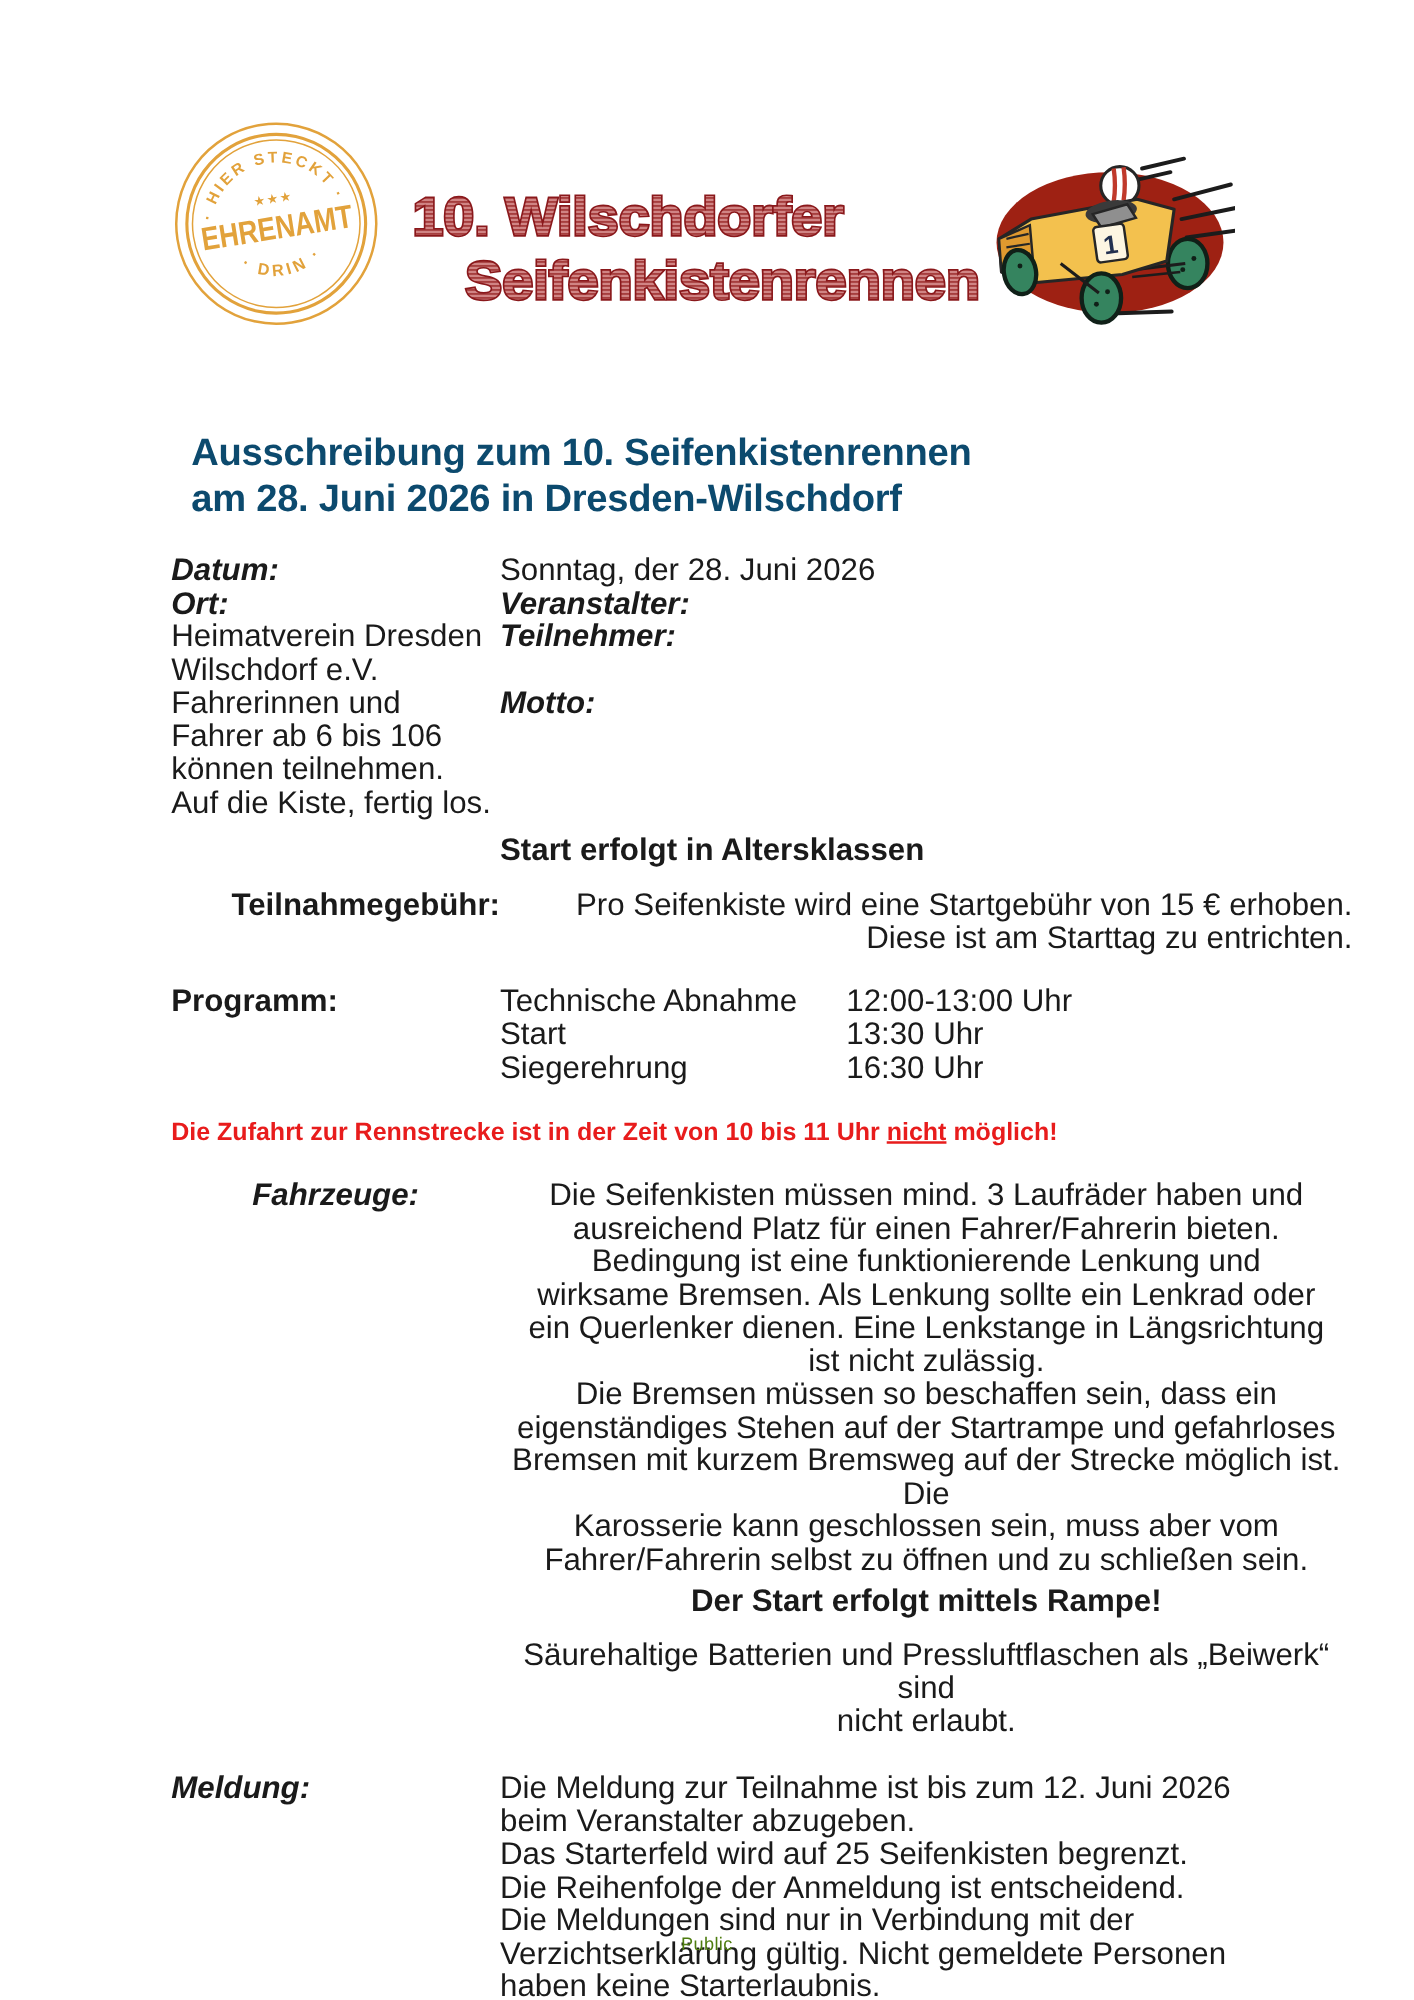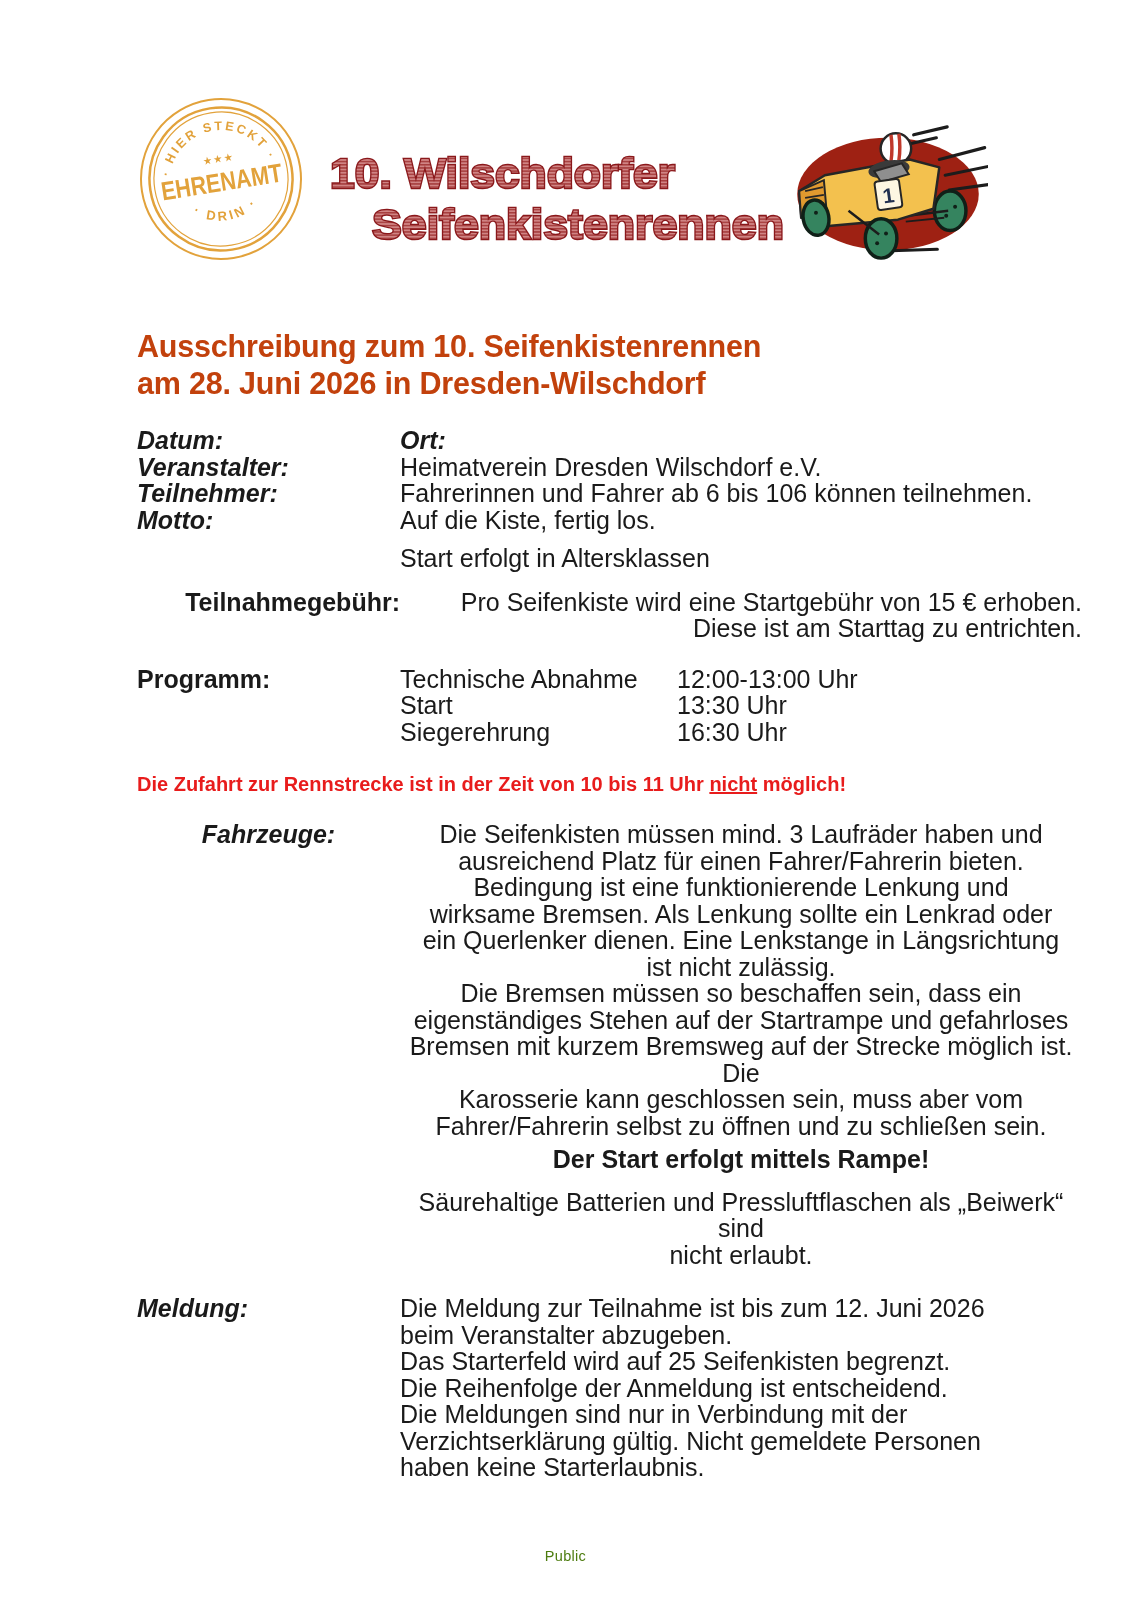--- a/index.html
+++ b/index.html
@@ -13,32 +13,32 @@
   .stamp-svg  { position:absolute; left:136px; top:94px;  width:170px; height:170px; }
   .title-svg  { position:absolute; left:322px; top:140px; width:470px; height:108px; }
   .car-svg    { position:absolute; left:788px; top:120px; width:200px; height:148px; }
   .stamp-txt  { font-family:"Liberation Sans", sans-serif; font-weight:bold; fill:#e2a23b; }
   .title-txt  { font-family:"Liberation Sans", sans-serif; font-weight:bold; }
 
   
   main { position:absolute; left:137px; top:328px; width:945px; }
 
   h1.doc-heading {
-    margin:0; font-size:30.5px; line-height:37px; font-weight:bold;
-    letter-spacing:-0.2px; white-space:pre-line; color:#c2410c;
+    margin:16px; font-size:30.5px; line-height:37px; font-weight:bold;
+    letter-spacing:-0.2px; white-space:pre-line; color:#0c4a6e;
   }
 
   .body-txt { font-size:25px; line-height:26.5px; }
   .pre { white-space:pre-line; }
 
   .details-grid { margin-top:25px; display:grid; grid-template-columns:263px 1fr; }
   .lbl { font-weight:bold; font-style:italic; }
   .lbl.plain { font-style:normal; }
 
-  .ageclass-note { margin-top:12px; margin-left:263px; font-weight:normal; }
+  .ageclass-note { margin-top:12px; margin-left:263px; font-weight:bold; }
 
   .row { display:grid; grid-template-columns:263px 1fr; }
   .fee-row { margin-top:17px;text-align:right; }
   .program-row { margin-top:24px; }
   .program-grid { display:grid; grid-template-columns:277px 1fr; }
 
   .warning {
     margin-top:26px; color:#e81c1c; font-weight:bold; 
     font-size:20px; line-height:27px;
   }
@@ -129,20 +129,21 @@
     <line x1="60" y1="92" x2="91" y2="116" stroke="#1c1c1c" stroke-width="2.5"></line>
   </svg>
 
   <main>
 
     <h1 class="doc-heading">Ausschreibung zum 10. Seifenkistenrennen
 am 28. Juni 2026 in Dresden-Wilschdorf</h1>
 
     <section class="details-grid body-txt">
       <span class="lbl">Datum:</span>
+      <span>Sonntag, der 28. Juni 2026</span>
       <span class="lbl">Ort:</span>
       <span class="lbl">Veranstalter:</span>
       <span>Heimatverein Dresden Wilschdorf e.V.</span>
       <span class="lbl">Teilnehmer:</span>
       <span>Fahrerinnen und Fahrer ab 6 bis 106 können teilnehmen.</span>
       <span class="lbl">Motto:</span>
       <span>Auf die Kiste, fertig los.</span>
     </section>
 
     <p class="ageclass-note body-txt">Start erfolgt in Altersklassen</p>

